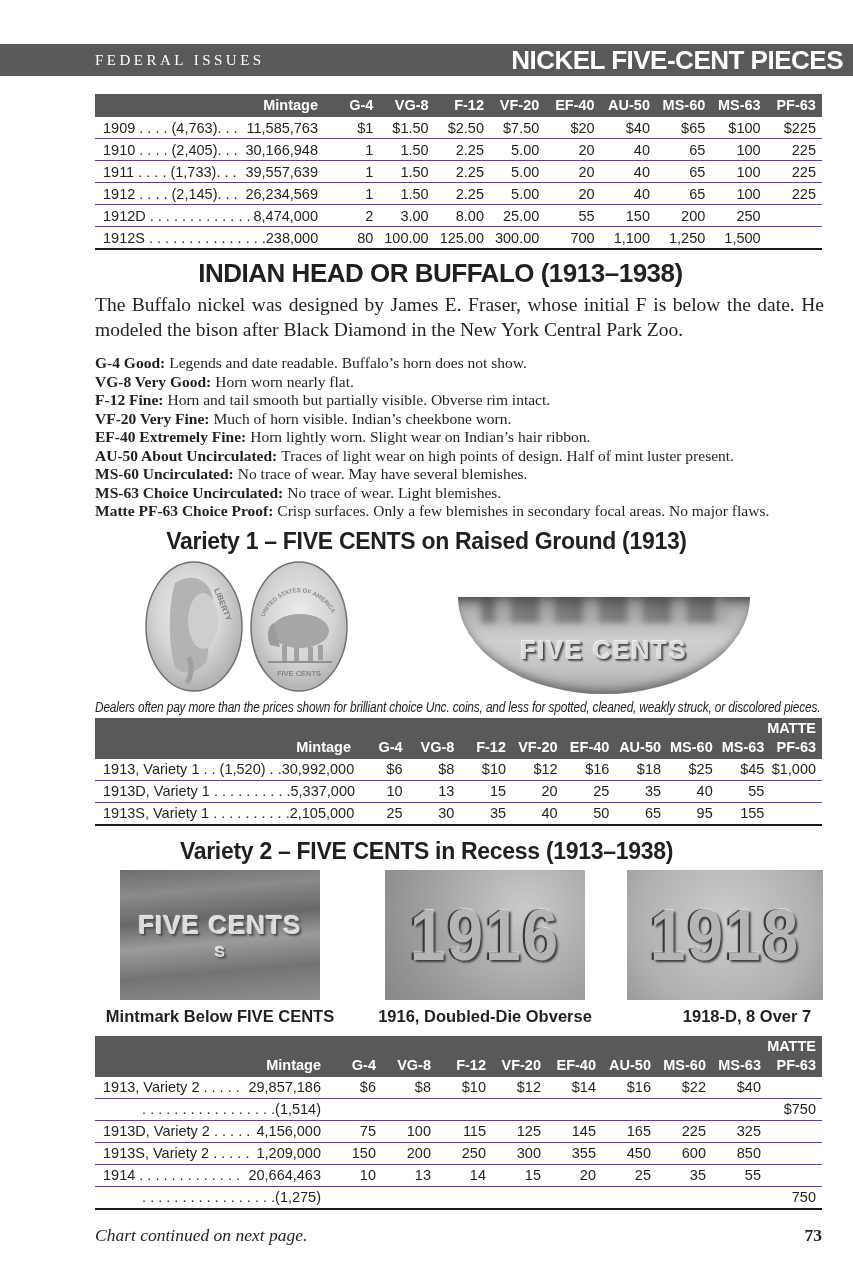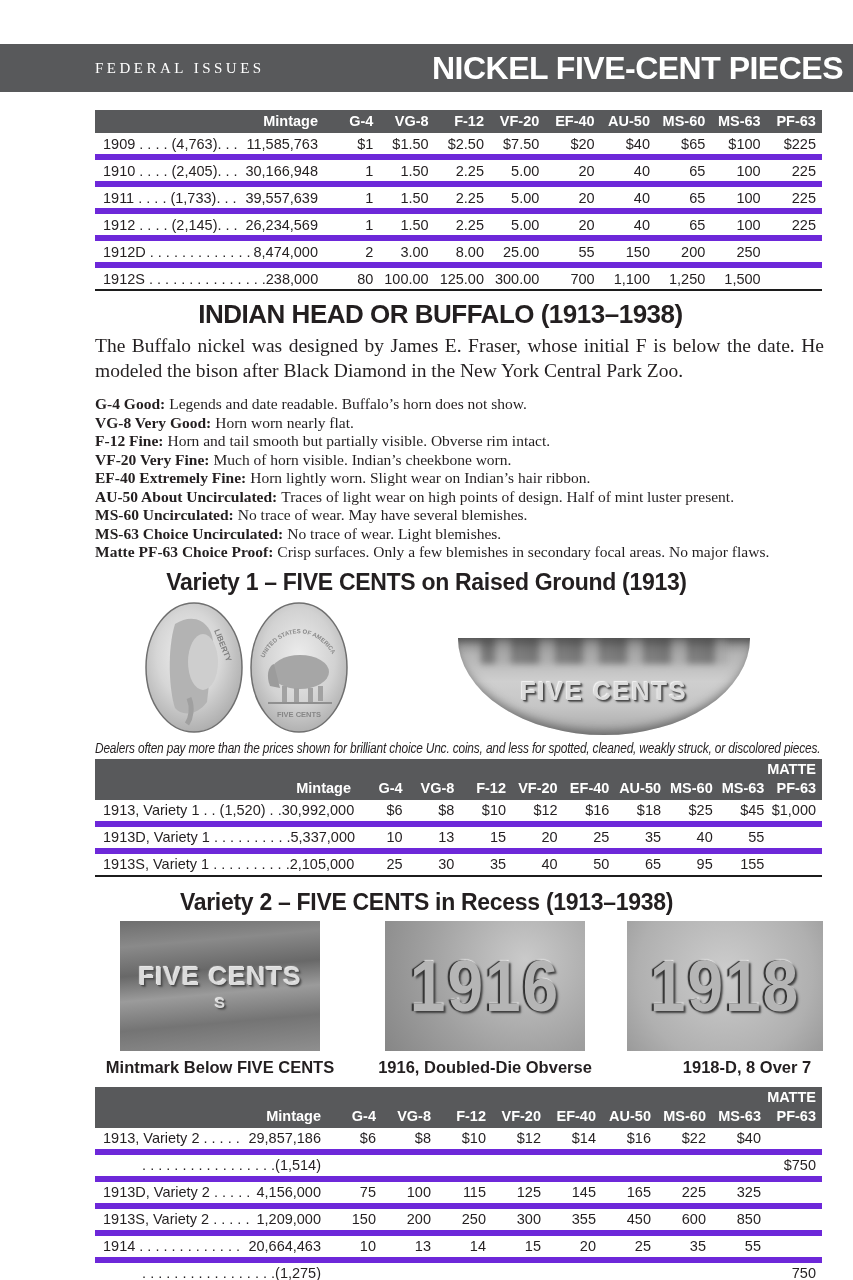--- a/index.html
+++ b/index.html
@@ -5,39 +5,39 @@
   * { margin:0; padding:0; box-sizing:border-box; }
   html,body { background:#ffffff; }
   body {
     width:853px; height:1280px; overflow:hidden; position:relative;
     font-family:"Liberation Sans", sans-serif; color:#231f20;
   }
   .it { font-style:italic; }
 
   
   .topbar {
-    margin-top:44px; height:48px; background:#58595b;
+    margin-top:44px; height:32px; background:#58595b;
     display:flex; align-items:center; justify-content:space-between;
     padding:0 10px 0 95px;
   }
   .tb-left {
     font-family:"Liberation Serif", serif; color:#fff;
     font-size:15px; letter-spacing:3.5px;
   }
   .tb-right {
     font-family:"Liberation Sans", sans-serif; color:#fff;
-    font-size:32px; font-weight:bold; letter-spacing:-0.5px;
+    font-size:26px; font-weight:bold; letter-spacing:-0.5px;
   }
 
   
   .ptable { width:727px; margin-left:95px; font-size:14.5px; line-height:16px; }
   .pt-head { background:#58595b; color:#fff; font-weight:bold; }
   .pt-matte { text-align:right; padding:3px 6px 0 0; font-size:14.5px; line-height:15px; }
   .pt-hrow { display:flex; padding:3px 6px 4px 8px; }
-  .pt-row  { display:flex; padding:2.5px 6px 2.5px 8px; border-bottom:6px solid #6d28d9; }
+  .pt-row  { display:flex; padding:2.5px 6px 2.5px 8px; border-bottom:1px solid #6d28d9; }
   .pt-row:last-child { border-bottom:none; }
   .pt-body { border-bottom:2.5px solid #1c1c1c; }
   .c-entry { display:flex; white-space:nowrap; }
   .t1 .c-entry { width:215px; }
   .t2 .c-entry { width:248px; }
   .t3 .c-entry { width:218px; }
   .c-entry.hcell { justify-content:flex-end; }
   .c-val { flex:1; display:flex; justify-content:flex-end; white-space:nowrap; }
   .e-mintage { margin-left:auto; }
   .ptable.t1 { margin-top:18px; }

